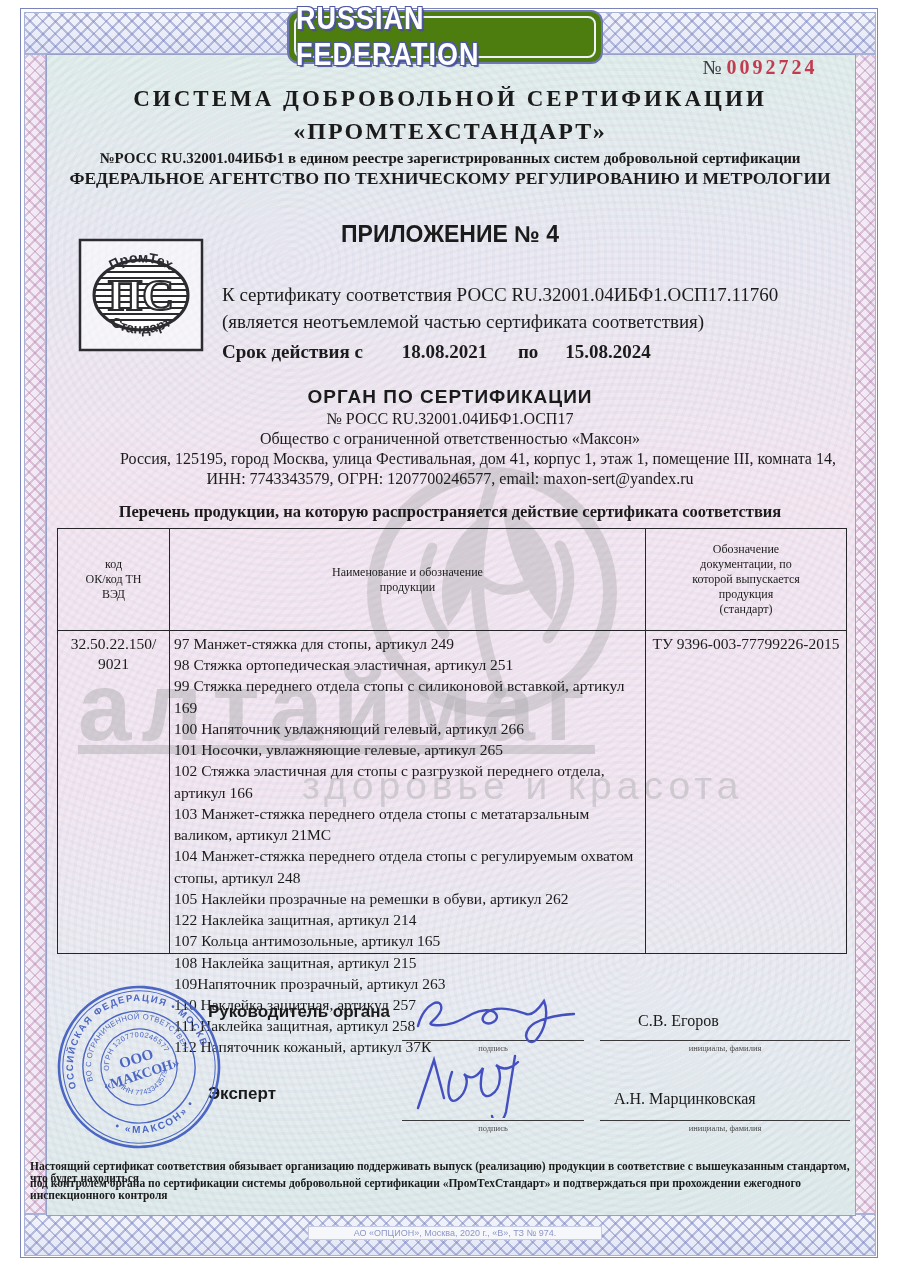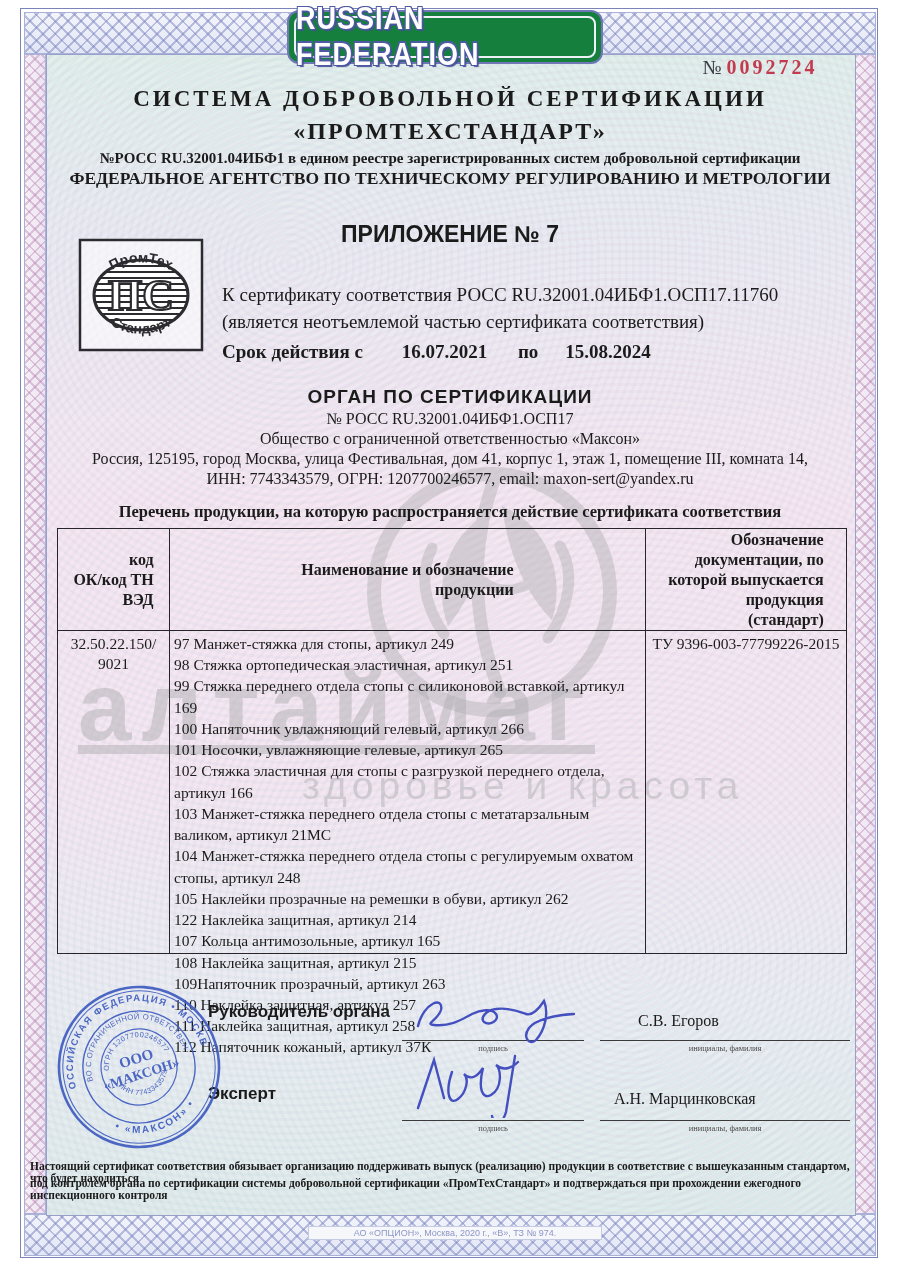--- a/index.html
+++ b/index.html
@@ -18,21 +18,21 @@
       repeating-linear-gradient(45deg, rgba(178,122,168,0) 0 6px, rgba(178,122,168,.38) 6px 8px),
       repeating-linear-gradient(-45deg, rgba(178,122,168,0) 0 6px, rgba(178,122,168,.38) 6px 8px),
       linear-gradient(90deg,#f7f0f7,#ece4f2);}
   .interior{left:46px;top:54px;width:808px;height:1160px;border:1px solid #97a0c8;
       background:
         repeating-radial-gradient(circle at 30% 18%, rgba(140,175,200,.07) 0 3px, rgba(0,0,0,0) 3px 7px),
         repeating-radial-gradient(circle at 72% 78%, rgba(190,150,190,.07) 0 3px, rgba(0,0,0,0) 3px 7px),
         linear-gradient(180deg,#e1efeb 0%,#eaeaf2 16%,#f4e7f1 38%,#f3e7f1 62%,#e9edf2 82%,#dfeceb 100%);}
 
   
-  .badge{left:287px;top:10px;width:312px;height:50px;background:#15803d;border:2px solid #6f77b5;
+  .badge{left:287px;top:10px;width:312px;height:50px;background:#4d7c0f;border:2px solid #6f77b5;
          border-radius:12px;display:flex;align-items:center;justify-content:center;z-index:4;}
   .badge-inner{width:298px;height:38px;border:2px solid #eef0fa;border-radius:8px;
          display:flex;align-items:center;justify-content:center;}
   .badge-text{font-family:"Liberation Sans",sans-serif;font-weight:bold;font-size:27px;letter-spacing:1px;
          color:#ffffff;transform:scaleY(1.15);
          text-shadow:1px 1px 0 #5059a3,-1px -1px 0 #5059a3,1px -1px 0 #5059a3,-1px 1px 0 #5059a3,2px 2px 1px #454e96;}
   .serial{left:660px;top:56px;width:200px;font-size:20px;color:#3c3c44;text-align:center;z-index:4;}
   .serial b{color:#c23b4e;font-weight:bold;letter-spacing:3px;}
 
   .t-center{left:46px;width:808px;text-align:center;z-index:3;}
@@ -45,29 +45,29 @@
   
   .certline1{left:222px;top:284px;font-size:19px;z-index:3;}
   .certline2{left:222px;top:311px;font-size:19px;z-index:3;}
   .validity{left:222px;top:341px;font-size:19px;font-weight:bold;z-index:3;}
   .validity span{display:inline-block;}
   .gap1{margin-right:34px;} .gap2{margin-right:26px;} .gap3{margin-right:22px;}
 
   
   .orghdr{top:386px;font-family:"Liberation Sans",sans-serif;font-size:19px;font-weight:bold;letter-spacing:1px;}
   .orgline{font-size:16px;}
-  .o1{top:410px;} .o2{top:430px;} .o3{top:450px;} .o4{top:470px;}
+  .o1{top:410px;} .o2{top:430px;} .o3{top:450px;margin-left:28px;} .o4{top:470px;}
   .listtitle{top:502px;font-size:16.5px;font-weight:bold;}
 
   
   .ptable{left:57px;top:528px;width:788px;display:grid;grid-template-columns:112px 476px 200px;
           grid-template-rows:102px 322px;border:1.6px solid #26262a;z-index:3;background:transparent;}
   .cell{box-sizing:border-box;}
   .hcell{border-bottom:1.6px solid #26262a;display:flex;align-items:center;justify-content:center;
-         text-align:right;font-weight:bold;font-size:16px;white-space:pre-line;line-height:1.25;padding:2px 4px;}
+         text-align:center;font-weight:normal;font-size:12px;white-space:pre-line;line-height:1.25;padding:2px 4px;}
   .vline{border-right:1.6px solid #26262a;}
   .code-cell{text-align:center;font-size:15.5px;white-space:pre-line;padding-top:3px;line-height:1.3;}
   .items-cell{padding:2px 6px 0 4px;font-size:15.5px;line-height:1.37;}
   .items-cell span{display:block;}
   .std-cell{text-align:center;font-size:15.5px;padding:3px 6px 0 6px;line-height:1.3;}
 
   
   .wm{z-index:1;pointer-events:none;color:#b2b0b5;}
   .wm-emblem{left:352px;top:452px;opacity:.45;}
   .wm-brand{left:78px;top:652px;font-family:"Liberation Sans",sans-serif;font-weight:bold;
@@ -122,21 +122,21 @@
   </div>
   <div class="abs serial">
     <span>№</span>
     <b>0092724</b>
   </div>
 
   <div class="abs t-center title1">СИСТЕМА ДОБРОВОЛЬНОЙ СЕРТИФИКАЦИИ</div>
   <div class="abs t-center title2">«ПРОМТЕХСТАНДАРТ»</div>
   <div class="abs t-center registry">№РОСС RU.32001.04ИБФ1 в едином реестре зарегистрированных систем добровольной сертификации</div>
   <div class="abs t-center agency">ФЕДЕРАЛЬНОЕ АГЕНТСТВО ПО ТЕХНИЧЕСКОМУ РЕГУЛИРОВАНИЮ И МЕТРОЛОГИИ</div>
-  <div class="abs t-center appendix">ПРИЛОЖЕНИЕ № 7</div>
+  <div class="abs t-center appendix">ПРИЛОЖЕНИЕ № 4</div>
 
   <svg class="abs" style="left:78px;top:238px;z-index:3;" width="126" height="114" viewBox="0 0 126 114">
     <rect x="2" y="2" width="122" height="110" fill="rgba(255,255,255,.55)" stroke="#2c2c30" stroke-width="2.5"></rect>
     <defs>
       <clipPath id="ell">
           <ellipse cx="63" cy="57" rx="47" ry="35"></ellipse>
         </clipPath>
       <path id="arcT" d="M 16 52 A 50 42 0 0 1 110 52" fill="none"></path>
       <path id="arcB" d="M 14 62 A 50 42 0 0 0 112 62" fill="none"></path>
     </defs>
@@ -159,21 +159,21 @@
     </text>
     <text font-family="Liberation Sans,sans-serif" font-weight="bold" font-size="14" fill="#2c2c30">
       <textPath href="#arcB" startOffset="50%" text-anchor="middle">Стандарт</textPath>
     </text>
   </svg>
 
   <div class="abs certline1">К сертификату соответствия РОСС RU.32001.04ИБФ1.ОСП17.11760</div>
   <div class="abs certline2">(является неотъемлемой частью сертификата соответствия)</div>
   <div class="abs validity">
     <span class="gap1">Срок действия с</span>
-    <span class="gap2">16.07.2021</span>
+    <span class="gap2">18.08.2021</span>
     <span class="gap3">по</span>
     <span>15.08.2024</span>
   </div>
 
   <div class="abs t-center orghdr">ОРГАН ПО СЕРТИФИКАЦИИ</div>
   <div class="abs t-center orgline o1">№ РОСС RU.32001.04ИБФ1.ОСП17</div>
   <div class="abs t-center orgline o2">Общество с ограниченной ответственностью «Максон»</div>
   <div class="abs t-center orgline o3">Россия, 125195, город Москва, улица Фестивальная, дом 41, корпус 1, этаж 1, помещение III, комната 14,</div>
   <div class="abs t-center orgline o4">ИНН: 7743343579, ОГРН: 1207700246577, email: maxon-sert@yandex.ru</div>
   <div class="abs t-center listtitle">Перечень продукции, на которую распространяется действие сертификата соответствия</div>

